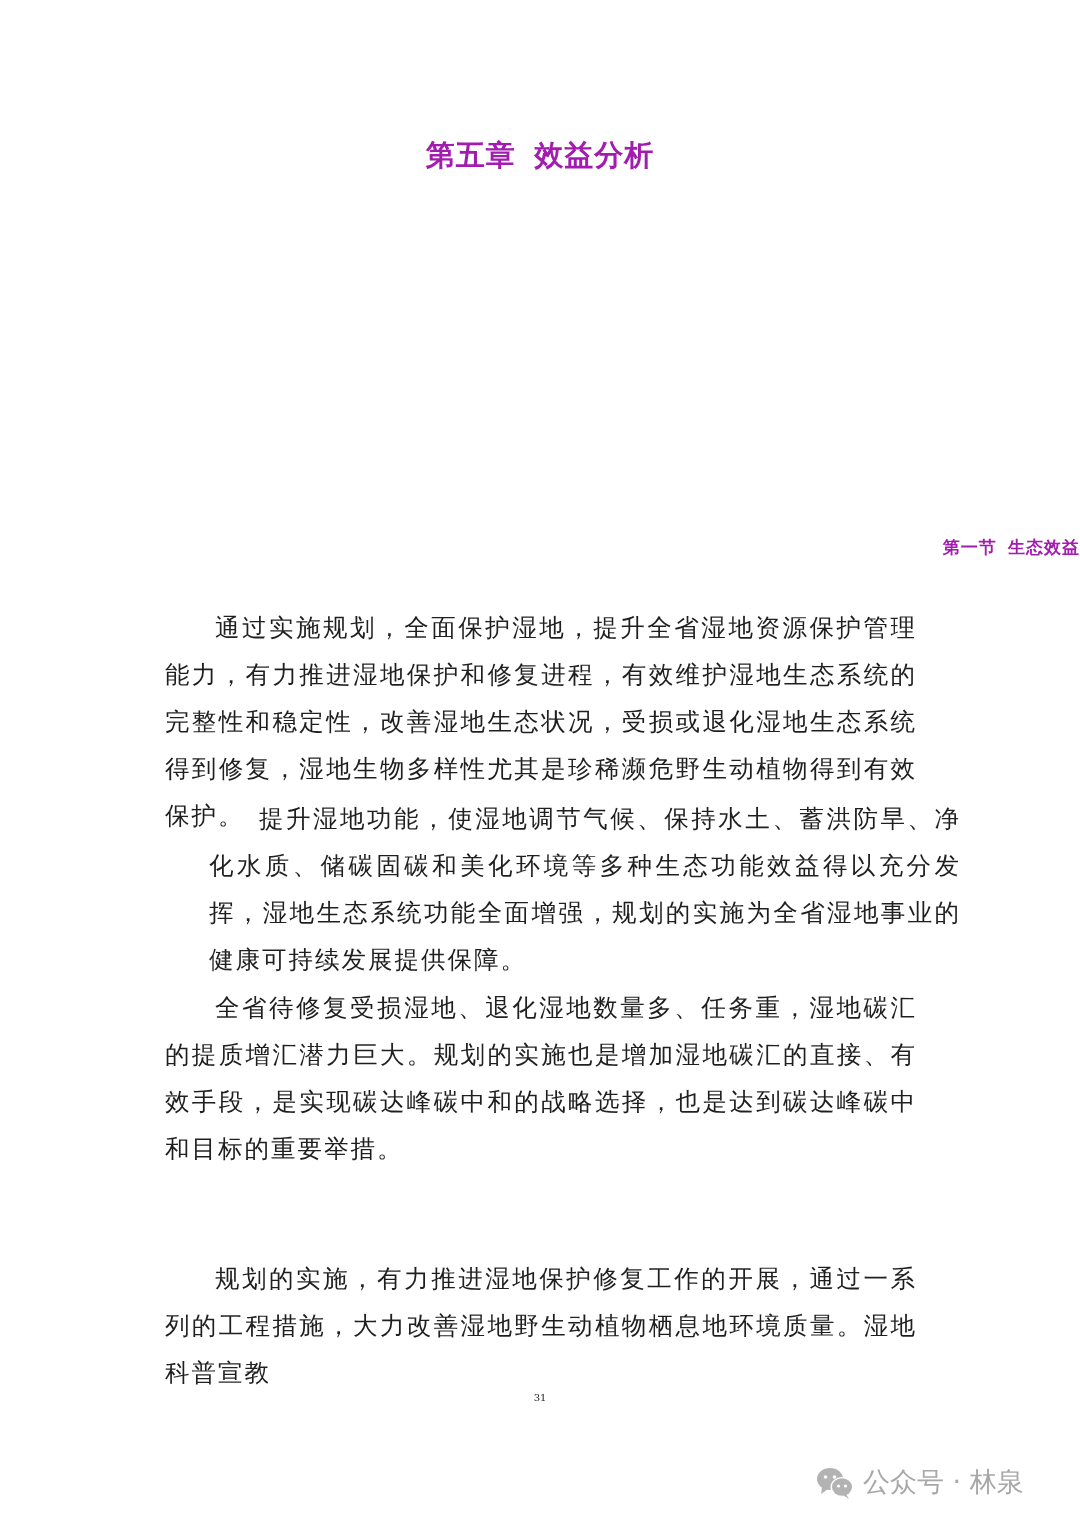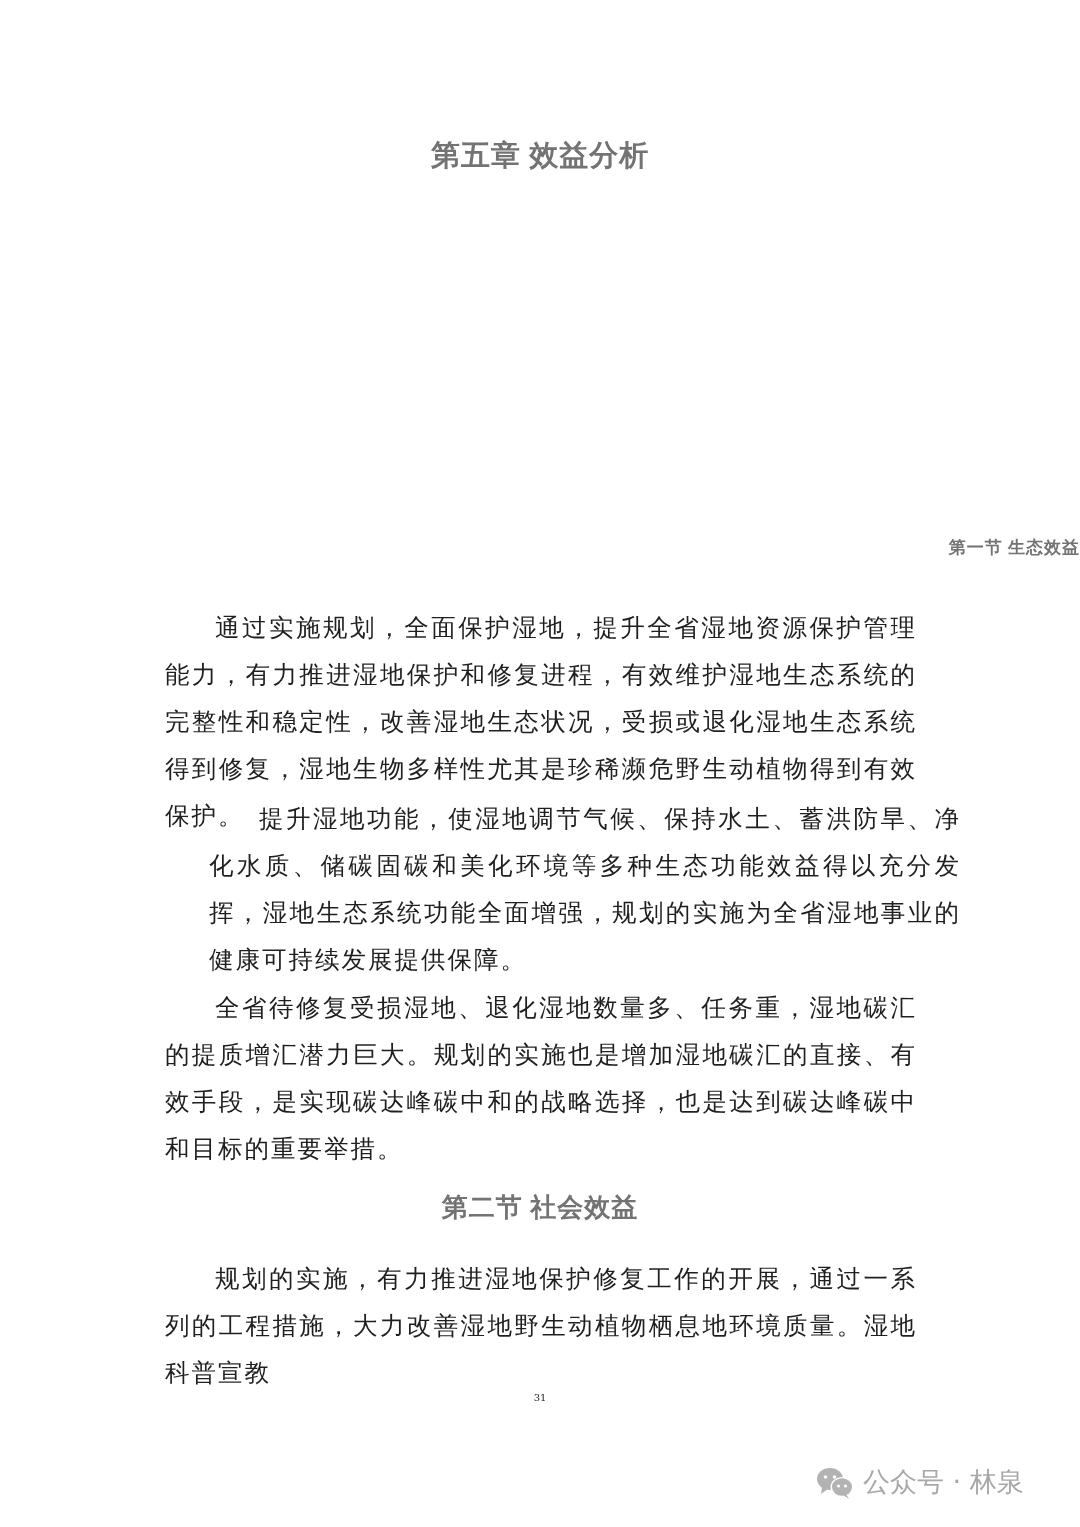--- a/index.html
+++ b/index.html
@@ -20,22 +20,22 @@
       left: 0; top: 0;
       width: 1080px;
       height: 1527px;
     }
     .heading {
       position: absolute;
       left: 0;
       width: 1080px;
       text-align: center;
       font-weight: bold;
-      color: #737373;
-      font-family: Liberation Serif, serif;
+      color: #a21caf;
+      font-family: Liberation Mono, monospace;
     }
     .chapter-title {
       top: 136px;
       font-size: 29px;
       letter-spacing: 1px;
     }
     .section-title-1 {
       top: 536px;
       font-size: 17px;
       letter-spacing: 1px;
@@ -95,21 +95,20 @@
 
   <div class="heading chapter-title">第五章  效益分析</div>
 
 
   <div class="heading section-title-1">第一节  生态效益</div>
 
   <p class="para p2">通过实施规划，全面保护湿地，提升全省湿地资源保护管理能力，有力推进湿地保护和修复进程，有效维护湿地生态系统的完整性和稳定性，改善湿地生态状况，受损或退化湿地生态系统得到修复，湿地生物多样性尤其是珍稀濒危野生动植物得到有效保护。</p>
   <p class="para p3">提升湿地功能，使湿地调节气候、保持水土、蓄洪防旱、净化水质、储碳固碳和美化环境等多种生态功能效益得以充分发挥，湿地生态系统功能全面增强，规划的实施为全省湿地事业的健康可持续发展提供保障。</p>
   <p class="para p4">全省待修复受损湿地、退化湿地数量多、任务重，湿地碳汇的提质增汇潜力巨大。规划的实施也是增加湿地碳汇的直接、有效手段，是实现碳达峰碳中和的战略选择，也是达到碳达峰碳中和目标的重要举措。</p>
 
-  <div class="heading section-title-2">第二节  社会效益</div>
 
   <p class="para p5">规划的实施，有力推进湿地保护修复工作的开展，通过一系列的工程措施，大力改善湿地野生动植物栖息地环境质量。湿地科普宣教</p>
 
   <div class="page-number">31</div>
 
   <div class="watermark">
     <span>
       <svg width="40" height="34" viewBox="0 0 40 34">
         <ellipse cx="15" cy="13" rx="13" ry="11" fill="#b3b3b3"></ellipse>
         <polygon points="7,21 6,28 13,23" fill="#b3b3b3"></polygon>

